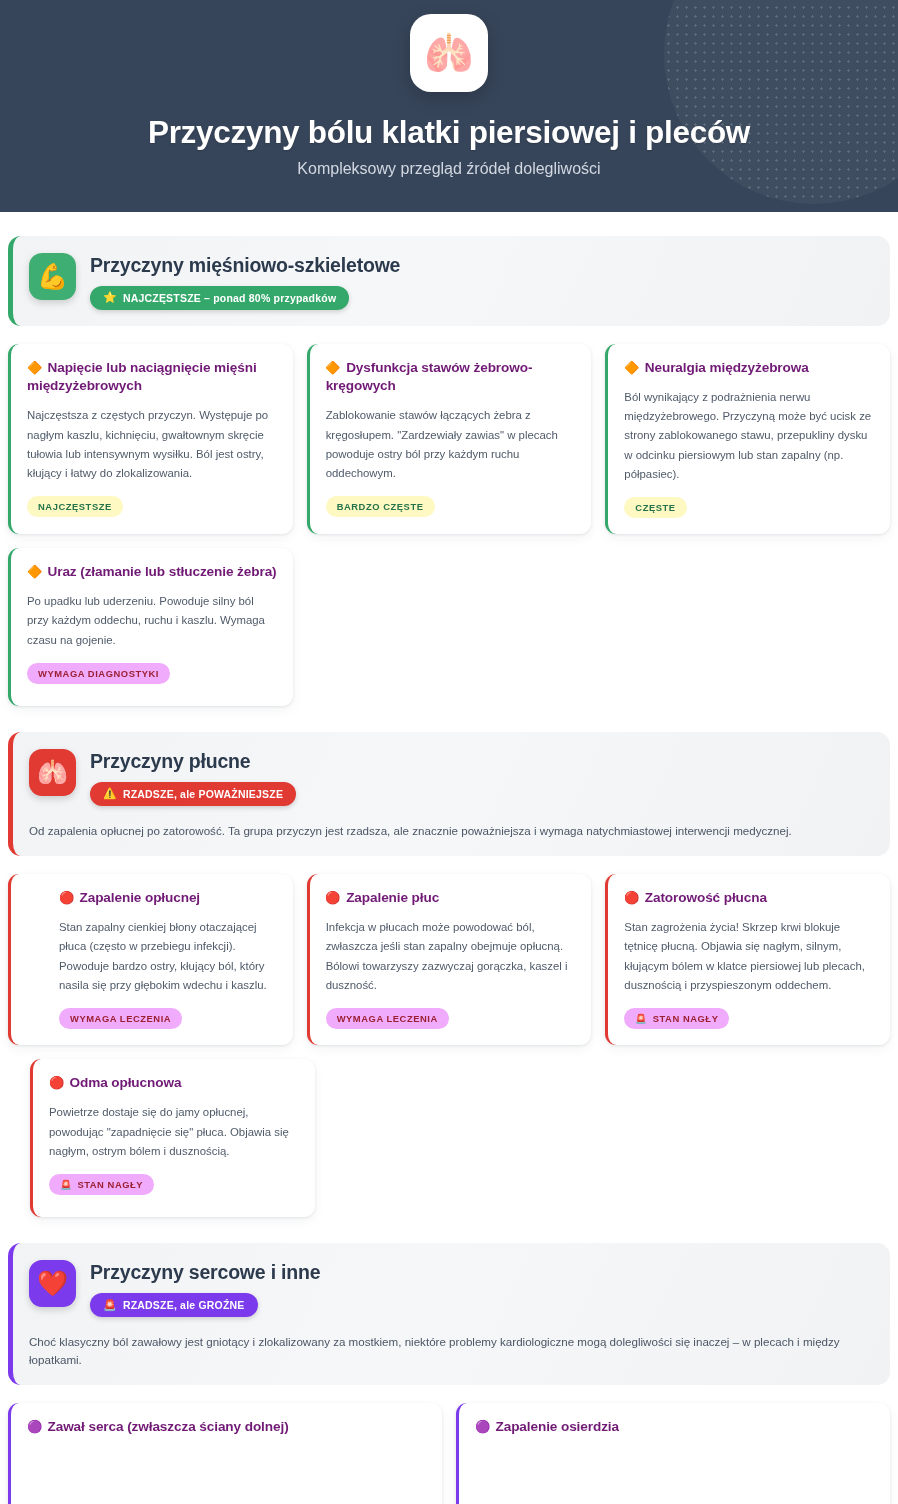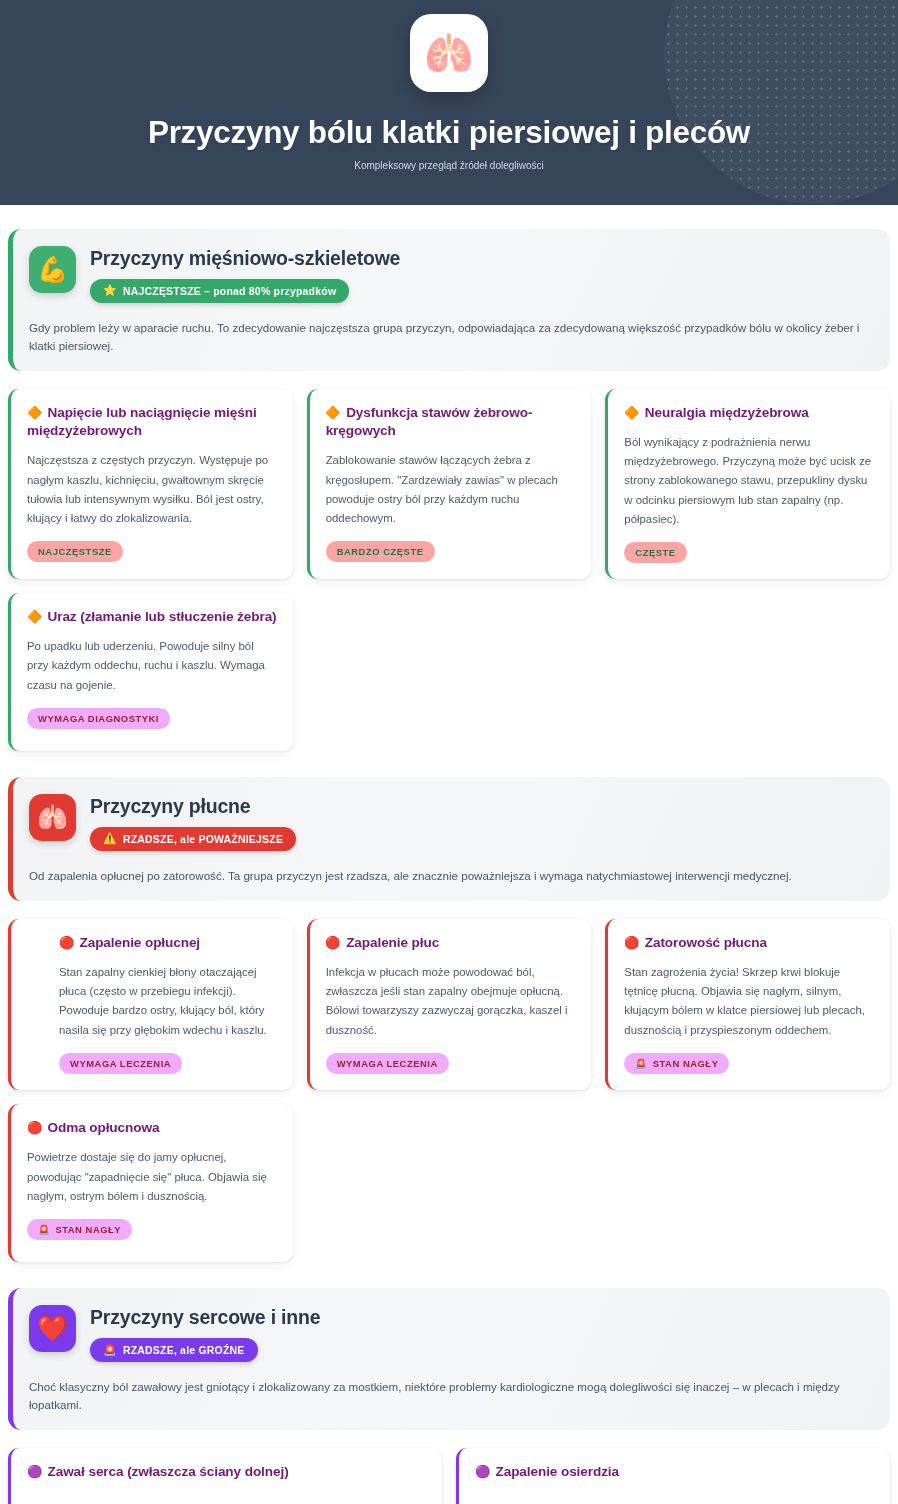--- a/index.html
+++ b/index.html
@@ -52,21 +52,21 @@
     color: #ffffff;
     font-size: 31.5px;
     font-weight: bold;
     letter-spacing: -0.3px;
     line-height: 1.2;
     margin-bottom: 8px;
     text-shadow: 0 1px 2px rgba(0,0,0,0.18);
   }
   .hero-subtitle {
     color: #d2d8e1;
-    font-size: 10px;
+    font-size: 16px;
     font-weight: normal;
   }
 
   
   .page { padding: 0 8px; }
 
   .section { margin-top: 26px; }
   .section:first-of-type { margin-top: 24px; }
 
   
@@ -162,21 +162,21 @@
     align-items: center;
     gap: 5px;
     font-size: 9.4px;
     font-weight: bold;
     letter-spacing: 0.55px;
     padding: 5px 11px;
     border-radius: 999px;
   }
   .tag .tag-ico { font-size: 9.5px; line-height: 1; }
 
-  .tag.green { background: #fca5a5; color: #25734a; justify-content: center; }
+  .tag.green { background: #fef9c3; color: #25734a; justify-content: center; }
   .tag.pink  { background: #f0abfc; color: #9c2033; }
 </style>
 </head>
 <body>
 
 <header class="hero">
   <div class="hero-deco"></div>
   <div class="hero-inner">
     <div class="hero-logo">🫁</div>
     <h1 class="hero-title">Przyczyny bólu klatki piersiowej i pleców</h1>
@@ -187,21 +187,20 @@
 <main class="page" id="sections-root">
     <section class="section">
       <div class="sec-banner" style="border-left-color: rgb(52, 168, 106);">
         <div class="sec-banner-top">
           <div class="sec-icon" style="background: rgb(63, 174, 114);">💪</div>
           <div class="sec-head-text"><h2 class="sec-title">Przyczyny mięśniowo-szkieletowe</h2><span class="sec-badge" style="background: rgb(52, 168, 106);">
               <span class="bg-ico">⭐</span>
               <span>NAJCZĘSTSZE – ponad 80% przypadków</span>
             </span></div>
         </div>
-        <p class="sec-desc">Gdy problem leży w aparacie ruchu. To zdecydowanie najczęstsza grupa przyczyn, odpowiadająca za zdecydowaną większość przypadków bólu w okolicy żeber i klatki piersiowej.</p>
       </div>
       <div class="grid cols3">
         <article class="card" style="border-left-color: rgb(52, 168, 106);"><h3 class="card-title"><span class="bullet">🔶</span><span>Napięcie lub naciągnięcie mięśni międzyżebrowych</span></h3><p class="card-desc">Najczęstsza z częstych przyczyn. Występuje po nagłym kaszlu, kichnięciu, gwałtownym skręcie tułowia lub intensywnym wysiłku. Ból jest ostry, kłujący i łatwy do zlokalizowania.</p><span class="tag green">
             <span>NAJCZĘSTSZE</span>
           </span></article>
         <article class="card" style="border-left-color: rgb(52, 168, 106);"><h3 class="card-title"><span class="bullet">🔶</span><span>Dysfunkcja stawów żebrowo-kręgowych</span></h3><p class="card-desc">Zablokowanie stawów łączących żebra z kręgosłupem. "Zardzewiały zawias" w plecach powoduje ostry ból przy każdym ruchu oddechowym.</p><span class="tag green">
             <span>BARDZO CZĘSTE</span>
           </span></article>
         <article class="card" style="border-left-color: rgb(52, 168, 106);"><h3 class="card-title"><span class="bullet">🔶</span><span>Neuralgia międzyżebrowa</span></h3><p class="card-desc">Ból wynikający z podrażnienia nerwu międzyżebrowego. Przyczyną może być ucisk ze strony zablokowanego stawu, przepukliny dysku w odcinku piersiowym lub stan zapalny (np. półpasiec).</p><span class="tag green">
             <span>CZĘSTE</span>
@@ -226,21 +225,21 @@
         <article class="card" style="border-left-color: rgb(224, 58, 50); padding-left: 48px;"><h3 class="card-title"><span class="bullet">🔴</span><span>Zapalenie opłucnej</span></h3><p class="card-desc">Stan zapalny cienkiej błony otaczającej płuca (często w przebiegu infekcji). Powoduje bardzo ostry, kłujący ból, który nasila się przy głębokim wdechu i kaszlu.</p><span class="tag pink">
             <span>WYMAGA LECZENIA</span>
           </span></article>
         <article class="card" style="border-left-color: rgb(224, 58, 50);"><h3 class="card-title"><span class="bullet">🔴</span><span>Zapalenie płuc</span></h3><p class="card-desc">Infekcja w płucach może powodować ból, zwłaszcza jeśli stan zapalny obejmuje opłucną. Bólowi towarzyszy zazwyczaj gorączka, kaszel i duszność.</p><span class="tag pink">
             <span>WYMAGA LECZENIA</span>
           </span></article>
         <article class="card" style="border-left-color: rgb(224, 58, 50);"><h3 class="card-title"><span class="bullet">🔴</span><span>Zatorowość płucna</span></h3><p class="card-desc">Stan zagrożenia życia! Skrzep krwi blokuje tętnicę płucną. Objawia się nagłym, silnym, kłującym bólem w klatce piersiowej lub plecach, dusznością i przyspieszonym oddechem.</p><span class="tag pink">
             <span class="tag-ico">🚨</span>
             <span>STAN NAGŁY</span>
           </span></article>
-        <article class="card" style="border-left-color: rgb(224, 58, 50);"><h3 class="card-title"><span class="bullet">🔴</span><span>Odma opłucnowa</span></h3><p class="card-desc">Powietrze dostaje się do jamy opłucnej, powodując "zapadnięcie się" płuca. Objawia się nagłym, ostrym bólem i dusznością.</p><span class="tag pink">
+        <article class="card" style="border-left-color: rgb(224, 58, 50); margin-left: 22px;"><h3 class="card-title"><span class="bullet">🔴</span><span>Odma opłucnowa</span></h3><p class="card-desc">Powietrze dostaje się do jamy opłucnej, powodując "zapadnięcie się" płuca. Objawia się nagłym, ostrym bólem i dusznością.</p><span class="tag pink">
             <span class="tag-ico">🚨</span>
             <span>STAN NAGŁY</span>
           </span></article>
       </div>
     </section>
     <section class="section">
       <div class="sec-banner" style="border-left-color: rgb(124, 58, 237);">
         <div class="sec-banner-top">
           <div class="sec-icon" style="background: rgb(124, 58, 237);">❤️</div>
           <div class="sec-head-text"><h2 class="sec-title">Przyczyny sercowe i inne</h2><span class="sec-badge" style="background: rgb(124, 58, 237);">

